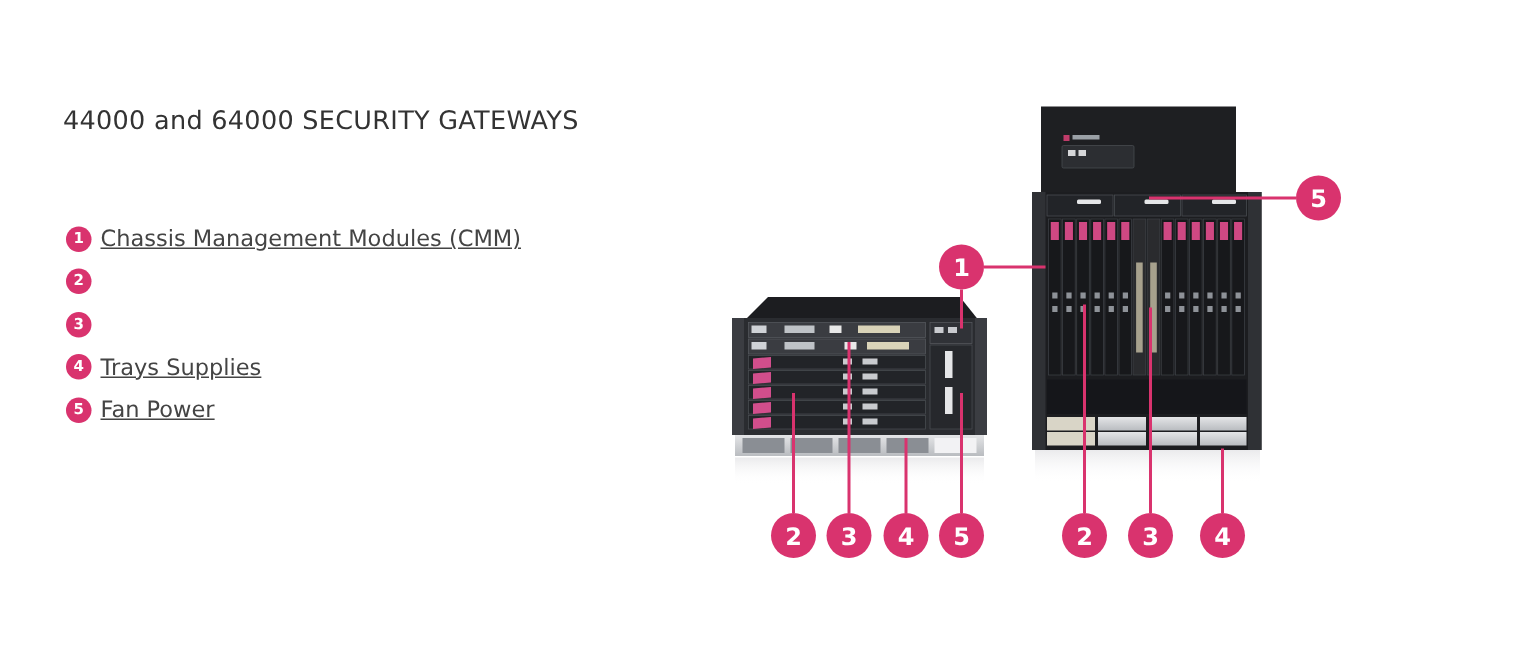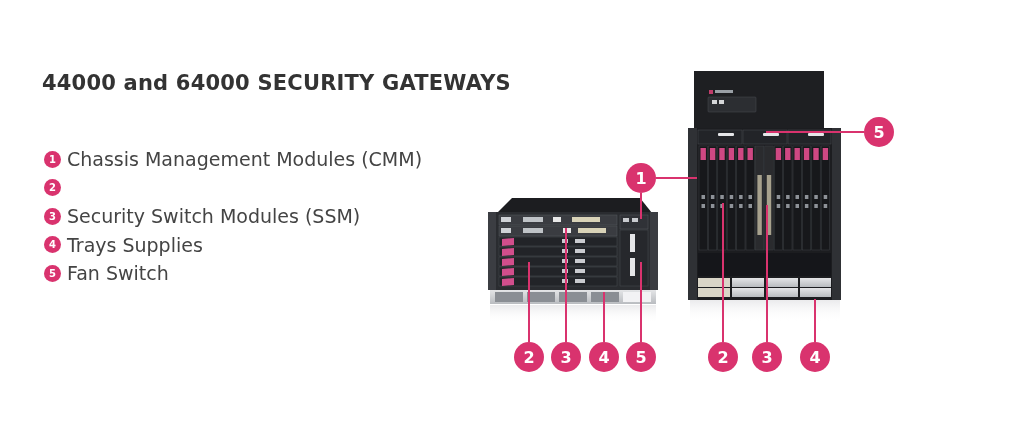--- a/index.html
+++ b/index.html
@@ -1,58 +1,57 @@
 <!DOCTYPE html>
 <html><head>
 <meta charset="utf-8">
 <style>
   * { box-sizing: border-box; margin: 0; padding: 0; }
   html, body { width: 1024px; height: 442px; background: #ffffff; overflow: hidden; }
   body { position: relative; font-family: "DejaVu Sans", sans-serif; color: #3a3a3a; }
 
   .title {
     position: absolute; left: 42px; top: 71px;
-    font-size: 21px; letter-spacing: 0.2px; color: #333333; font-weight: bold;
+    font-size: 17px; letter-spacing: 0.2px; color: #333333; font-weight: normal;
   }
   .legend { position: absolute; left: 44px; top: 145px; list-style: none; }
   .legend li { display: flex; align-items: center; height: 28.5px; }
   .legend .num {
     width: 17px; height: 17px; border-radius: 50%;
     background: #d9336e; color: #fff; font-size: 10px; font-weight: bold;
     display: flex; align-items: center; justify-content: center; margin-right: 6px;
   }
-  .legend .label { font-size: 19px; color: #444; }
+  .legend .label { font-size: 15px; color: #444; text-decoration: underline; }
 
   .diagram { position: absolute; left: 0; top: 0; width: 1024px; height: 442px; }
   .callout text { font-family: "DejaVu Sans", sans-serif; font-weight: bold; }
 </style>
 </head>
 <body>
 
 <h1 class="title">44000 and 64000 SECURITY GATEWAYS</h1>
 
 <ul class="legend">
   <li>
     <span class="num">1</span>
     <span class="label">Chassis Management Modules (CMM)</span>
   </li>
   <li>
     <span class="num">2</span>
   </li>
   <li>
     <span class="num">3</span>
-    <span class="label">Security Switch Modules (SSM)</span>
   </li>
   <li>
     <span class="num">4</span>
     <span class="label">Trays Supplies</span>
   </li>
   <li>
     <span class="num">5</span>
-    <span class="label">Fan Switch</span>
+    <span class="label">Fan Power</span>
   </li>
 </ul>
 
 <svg class="diagram" viewBox="0 0 1024 442" width="1024" height="442">
   <defs>
     <linearGradient id="reflect" x1="0" y1="0" x2="0" y2="1">
       <stop offset="0" stop-color="#e8e8ea" stop-opacity="0.9"></stop>
       <stop offset="1" stop-color="#ffffff" stop-opacity="0"></stop>
     </linearGradient>
     <linearGradient id="psu" x1="0" y1="0" x2="0" y2="1">

